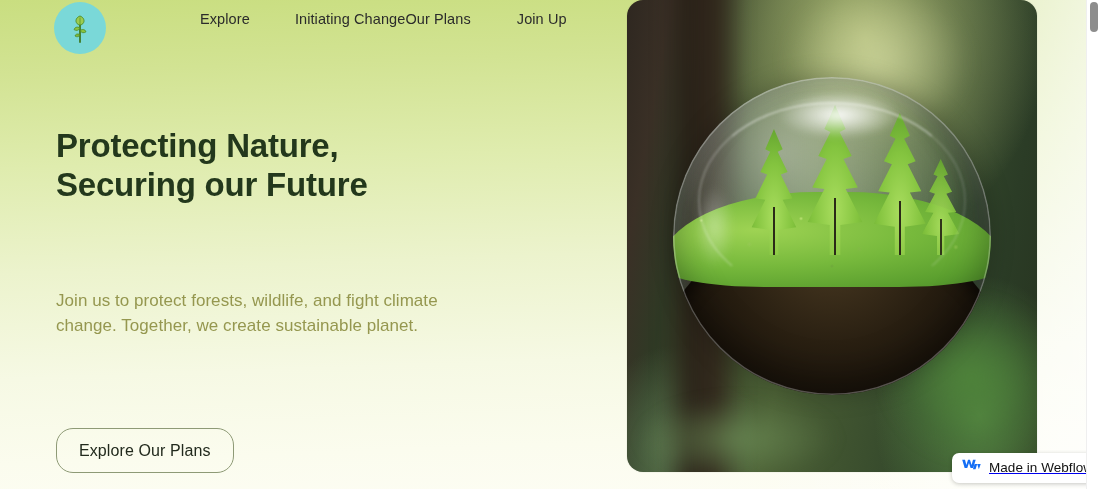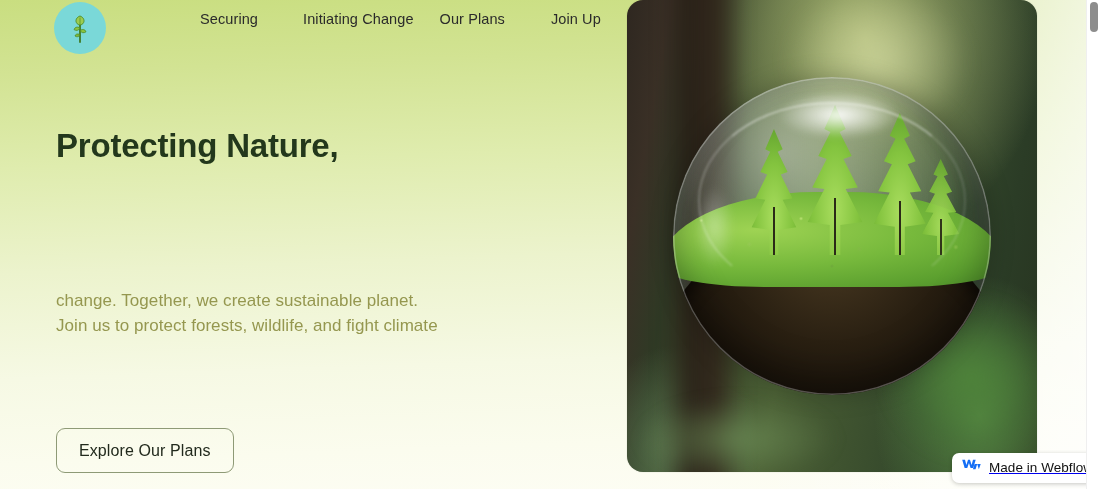--- a/index.html
+++ b/index.html
@@ -81,21 +81,21 @@
   .nav-link {
     font-size: 14.5px;
     line-height: 20px;
     color: #2b2b2b;
     text-decoration: none;
     letter-spacing: 0.1px;
     white-space: nowrap;
     cursor: pointer;
   }
   .nav-link:nth-child(1) { margin-right: 45px; }
-  .nav-link:nth-child(2) { margin-right: 26px; }
+  .nav-link:nth-child(2) { }
   .nav-link:nth-child(3) { margin-right: 46px; }
 
   
   .hero-copy {
     position: absolute;
     left: 56px;
     top: 0;
     width: 540px;
     height: 402px;
     z-index: 4;
@@ -129,21 +129,21 @@
   .cta-button {
     position: absolute;
     top: 428px;
     left: 0;
     display: inline-flex;
     align-items: center;
     justify-content: center;
     height: 45px;
     padding: 0 22px;
     border: 1px solid #8e9a76;
-    border-radius: 9px;
+    border-radius: 17px;
     background: transparent;
     color: #222a1d;
     font-family: "Liberation Sans", sans-serif;
     font-size: 16px;
     line-height: 1;
     letter-spacing: 0.1px;
     cursor: pointer;
     white-space: nowrap;
   }
 
@@ -410,36 +410,37 @@
           <path d="M12.6 14.6 C10 13.4 7.6 14.4 7 16.6 C9.3 18.1 11.6 17.4 12.6 15.6 Z" fill="#8bc440" stroke="#4c8a26" stroke-width="0.8"></path>
 
           <path d="M13.4 17.2 C15.8 15.8 18.4 16.6 19 18.8 C16.8 20.4 14.4 19.8 13.4 18.1 Z" fill="#8bc440" stroke="#4c8a26" stroke-width="0.8"></path>
 
           <path d="M12.6 21.4 C10.4 20.4 8.4 21.2 8 23 C9.9 24.3 11.8 23.8 12.6 22.3 Z" fill="#7fb839" stroke="#4c8a26" stroke-width="0.8"></path>
         </svg>
       </span>
     </div>
 
     <div class="nav-links">
-      <a class="nav-link" href="#">Securing</a>
+      <a class="nav-link" href="#">Explore</a>
       <a class="nav-link" href="#">Initiating Change</a>
       <a class="nav-link" href="#">Our Plans</a>
       <a class="nav-link" href="#">Join Up</a>
     </div>
   </nav>
 
   <div class="hero-copy">
 
     <h1 class="hero-title">
       <span class="line">Protecting Nature,</span>
+      <span class="line">Securing our Future</span>
     </h1>
 
     <p class="hero-sub">
+      <span class="line">Join us to protect forests, wildlife, and fight climate</span>
       <span class="line">change. Together, we create sustainable planet.</span>
-      <span class="line">Join us to protect forests, wildlife, and fight climate</span>
     </p>
 
     <button class="cta-button">Explore Our Plans</button>
   </div>
 
   <div class="hero-image-wrap">
     <div class="photo">
       <div class="trunk"></div>
       <div class="haze"></div>
       <div class="ground"></div>

